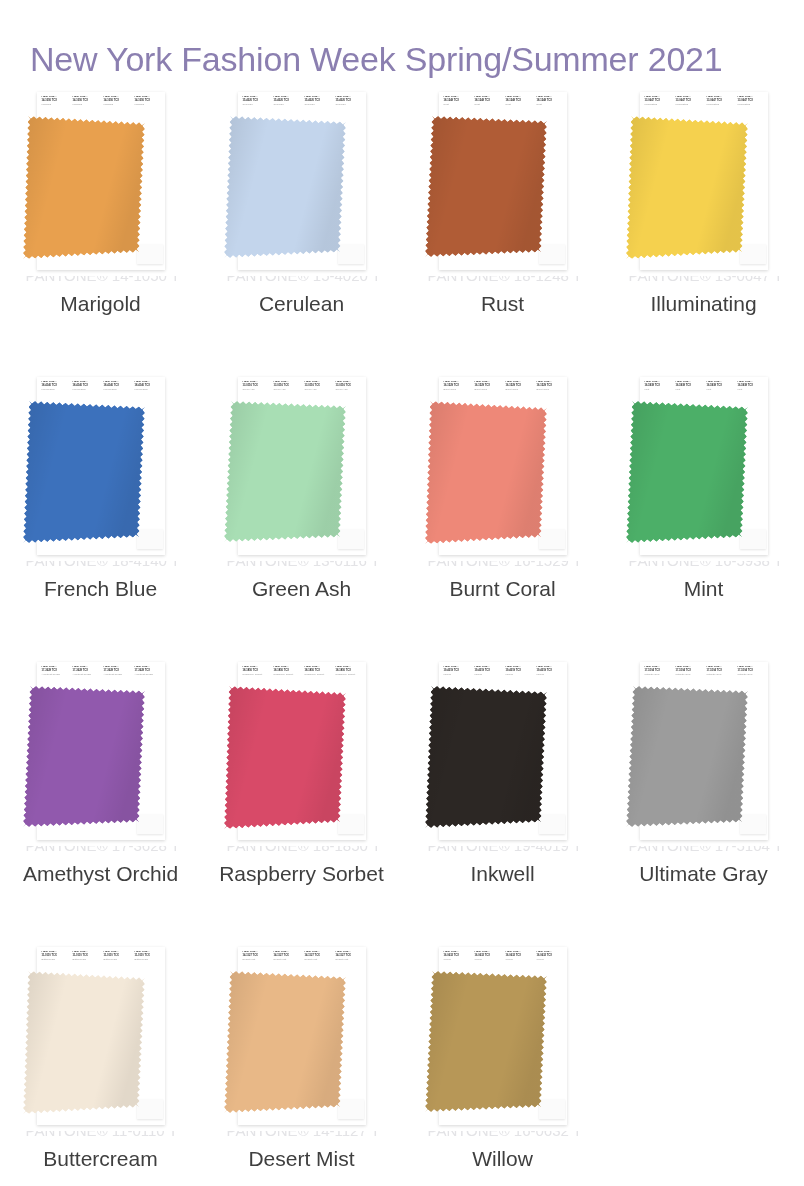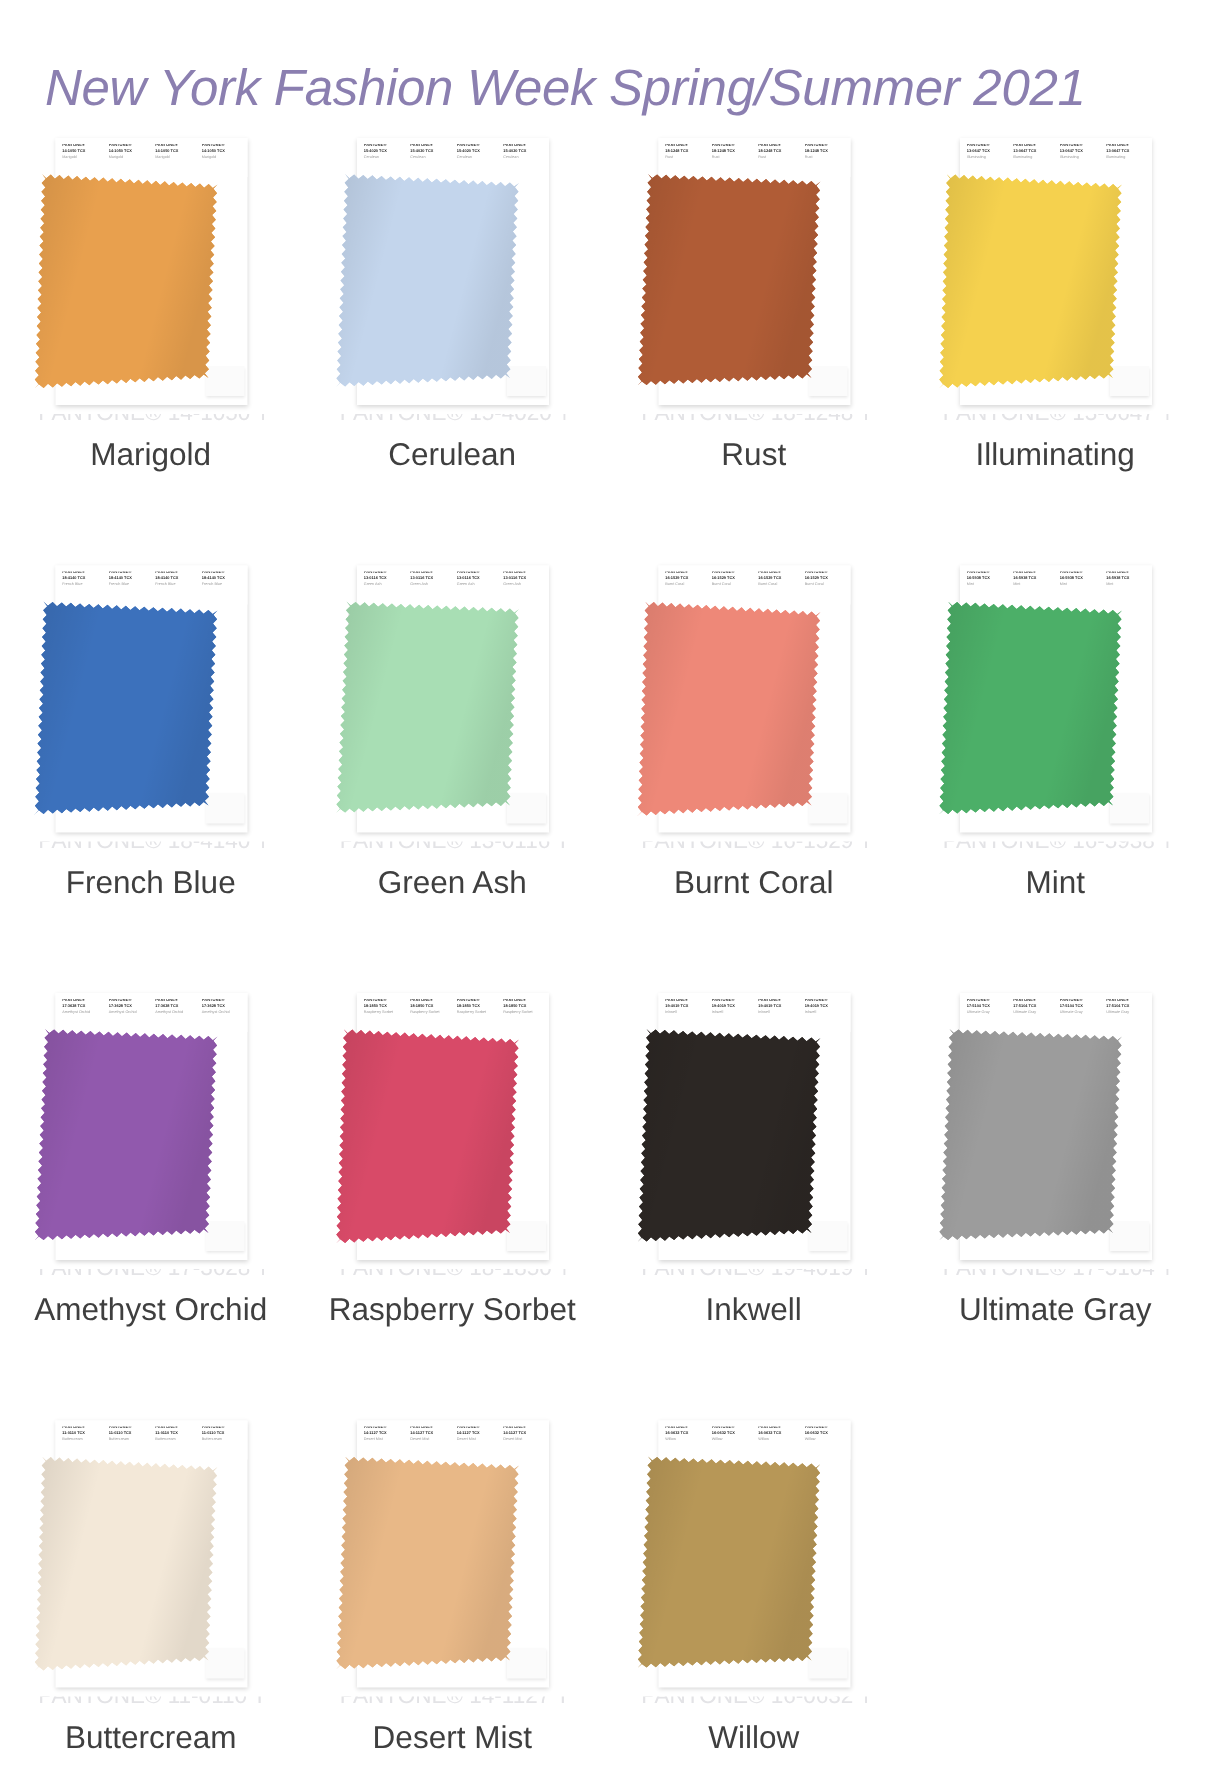--- a/index.html
+++ b/index.html
@@ -14,21 +14,20 @@
     overflow: hidden;
     position: relative;
   }
 
   
   .page-title {
     position: absolute;
     left: 30px;
     top: 17px;
     font-size: 34px;
-    font-style: italic;
     font-weight: 400;
     color: #8b7fb0;
     letter-spacing: -0.2px;
     white-space: nowrap;
   }
 
   
   .swatch-grid {
     position: absolute;
     left: 0;

